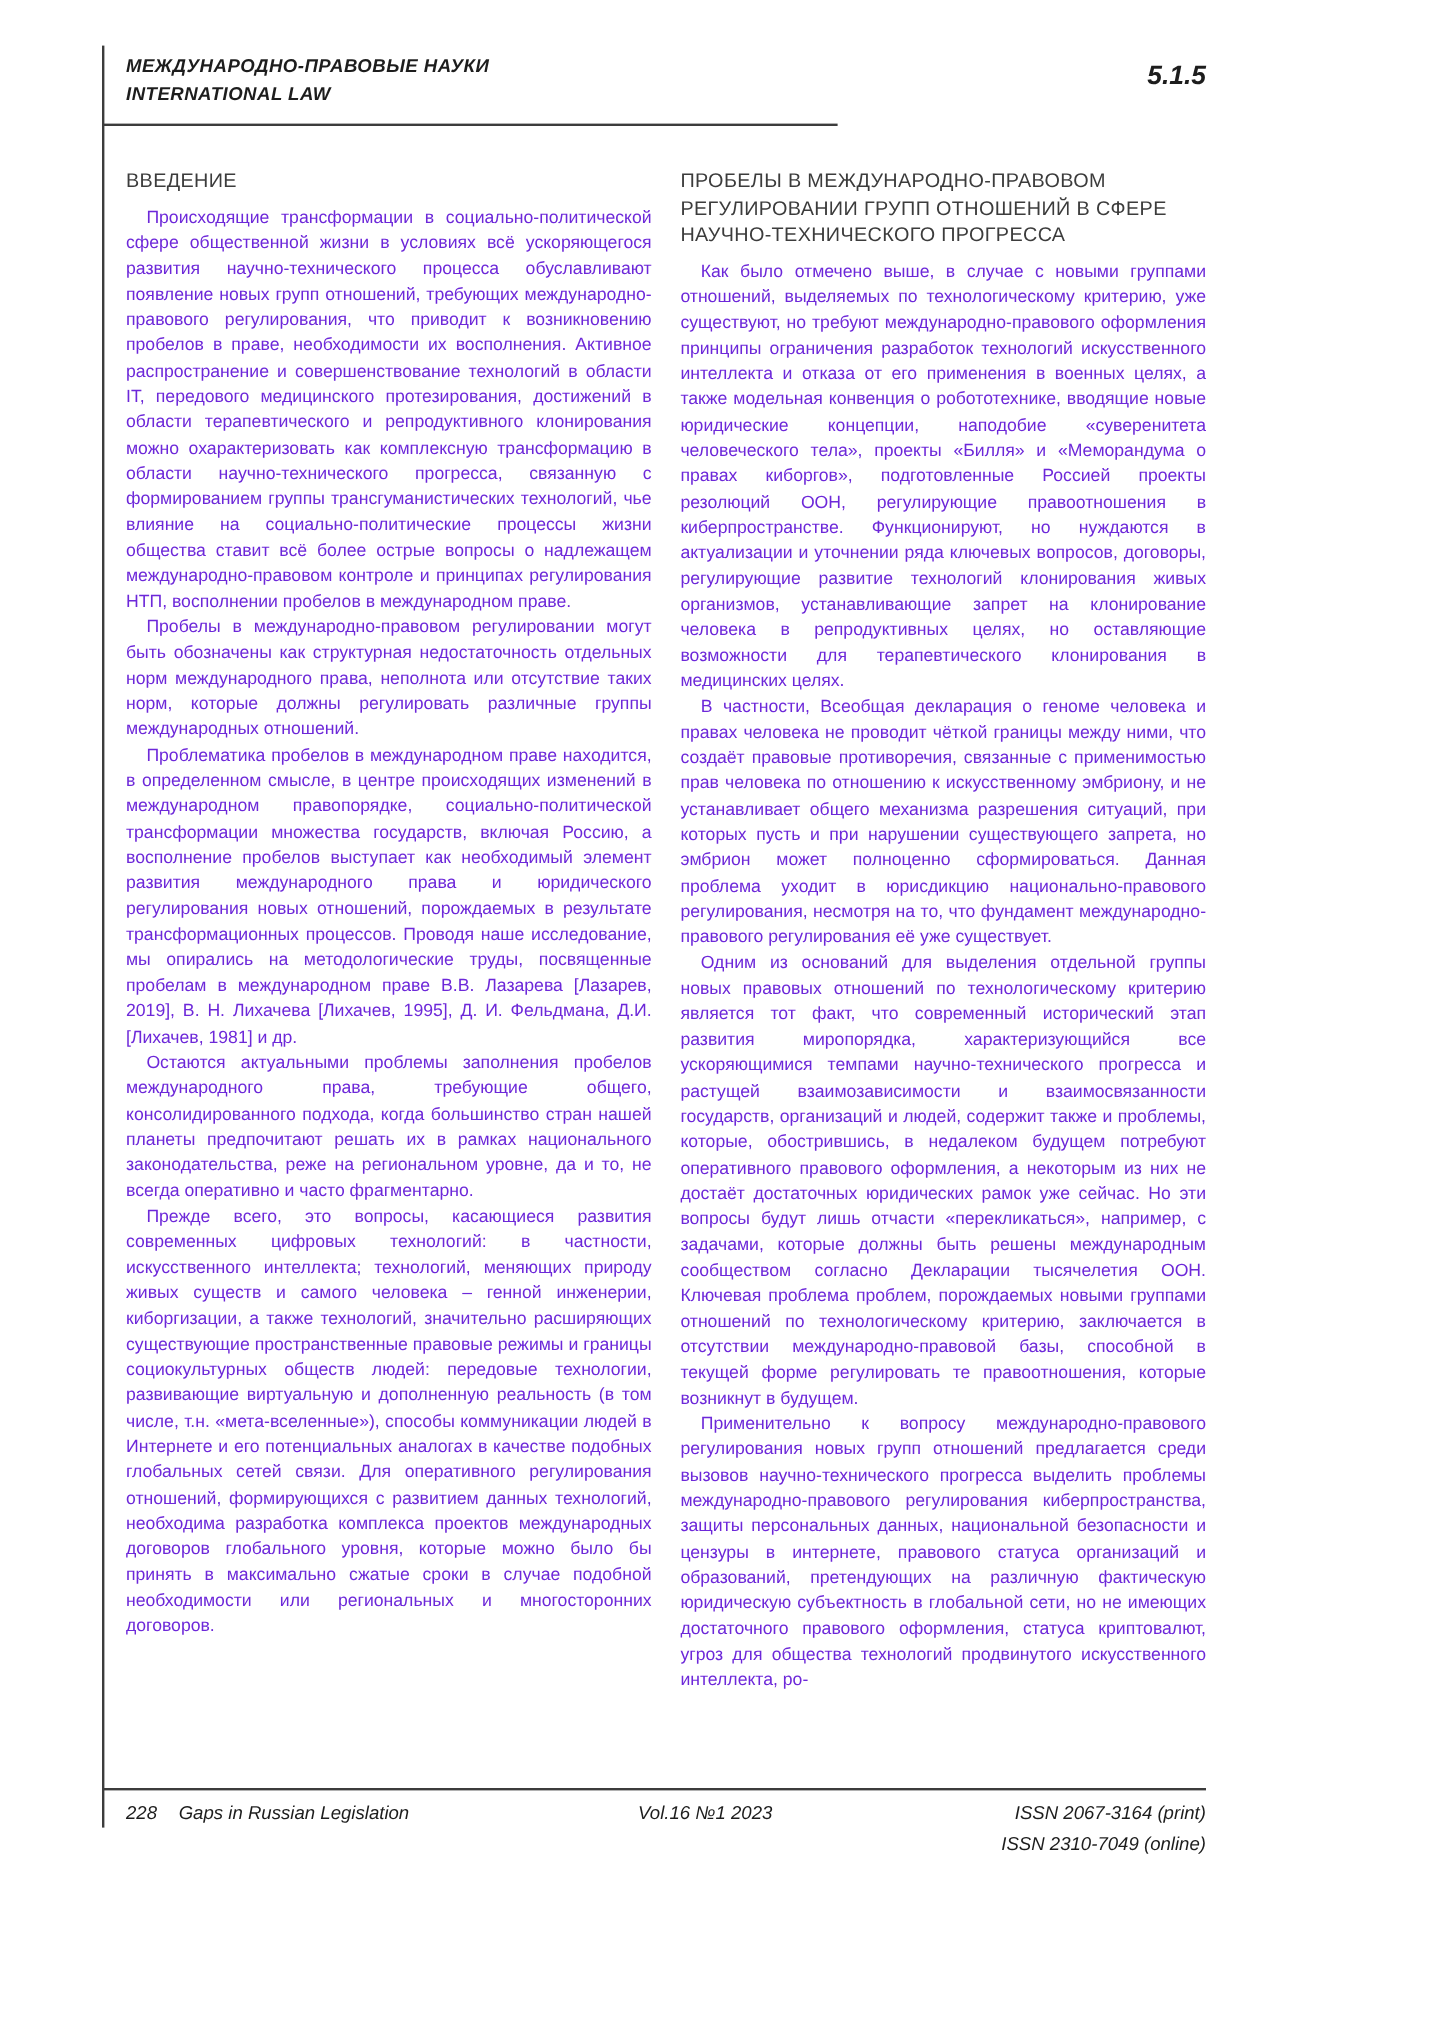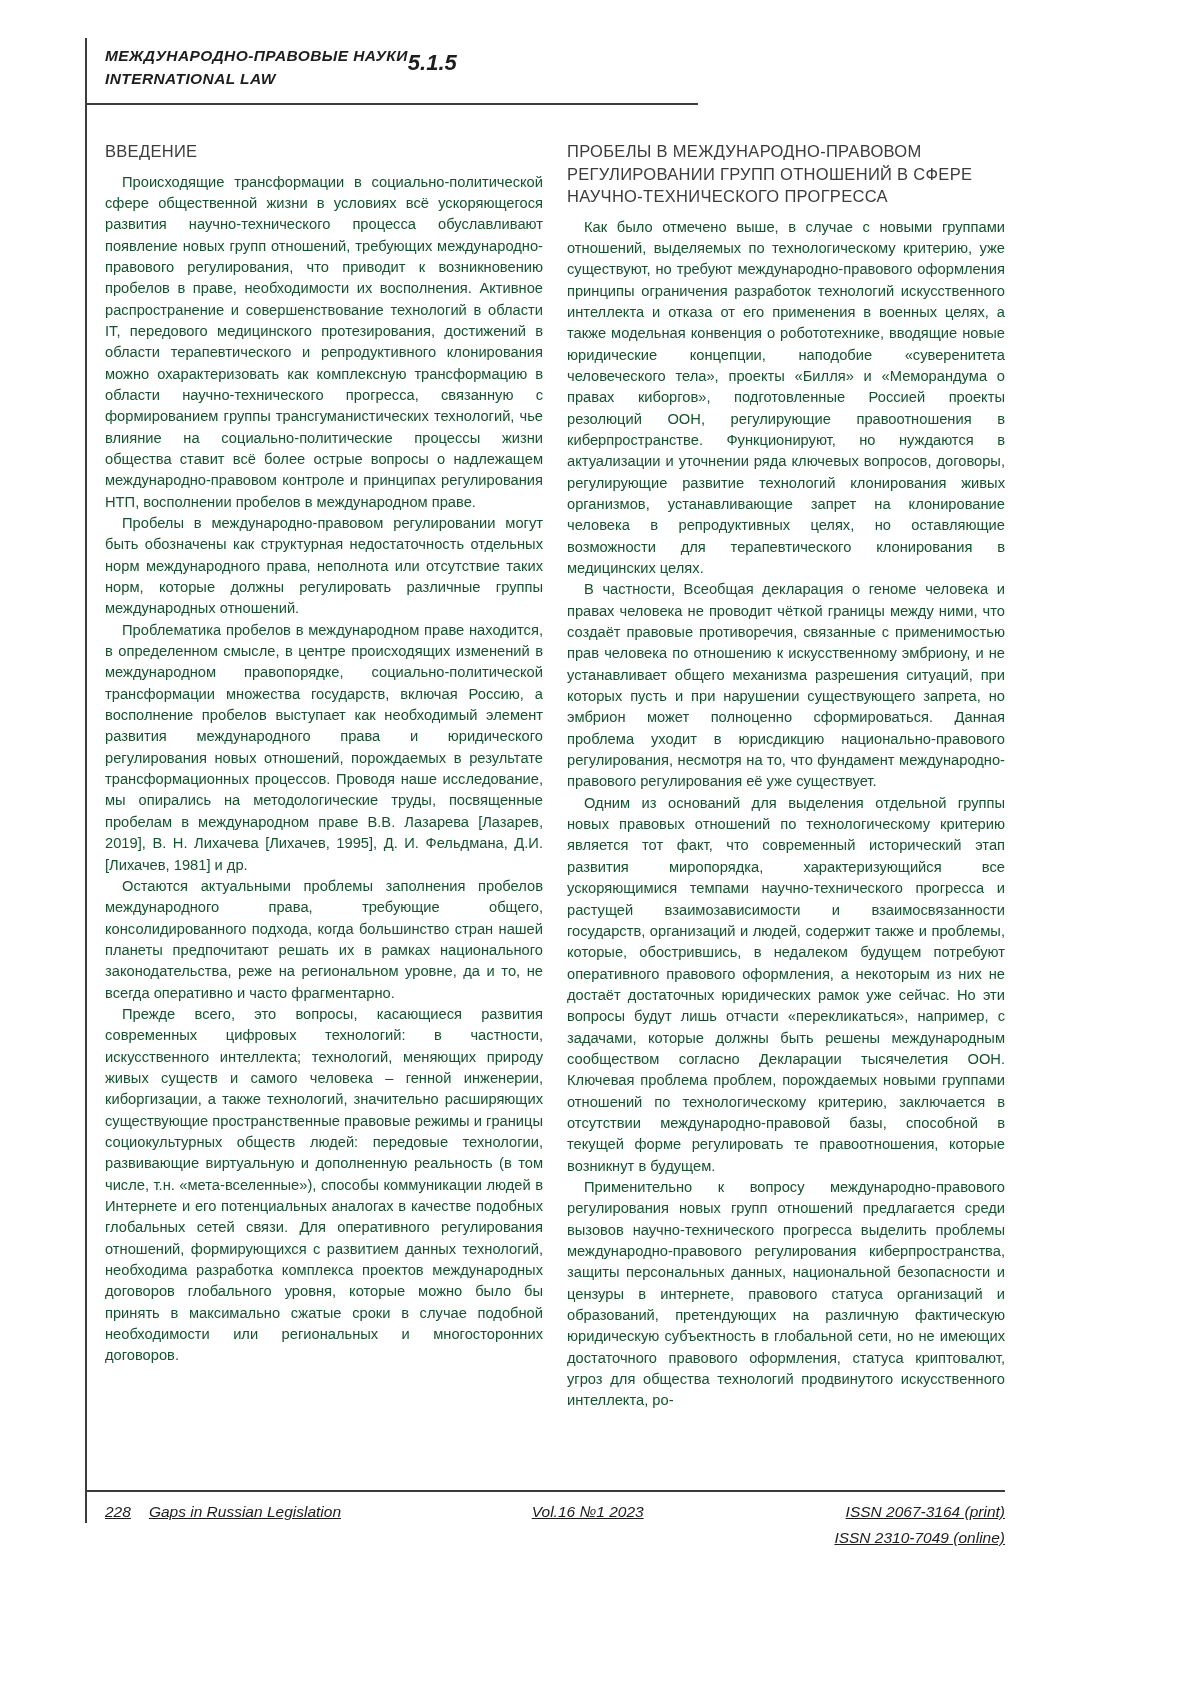--- a/index.html
+++ b/index.html
@@ -11,21 +11,21 @@
     overflow: hidden;
     font-family: "Liberation Sans", "DejaVu Sans", sans-serif;
     color: #2e2e2e;
   }
   .header {
     position: absolute;
     left: 105px;
     top: 44px;
     width: 900px;
     display: flex;
-    justify-content: flex-start;
+    justify-content: space-between;
     align-items: flex-start;
   }
   .rubric-line {
     font-style: italic;
     font-weight: bold;
     font-size: 15.5px;
     line-height: 23px;
     letter-spacing: 0.4px;
     color: #1d1d1d;
   }
@@ -69,21 +69,21 @@
     font-weight: normal;
     letter-spacing: 0.3px;
     color: #3c3c3c;
     margin: 14px 0 9px 0;
   }
   .col p {
     font-size: 14.7px;
     line-height: 21.35px;
     text-align: justify;
     text-indent: 17px;
-    color: #14532d;
+    color: #6d28d9;
     -webkit-hyphens: auto;
     hyphens: auto;
   }
   .rule-h-footer {
     position: absolute;
     left: 85px;
     top: 1490px;
     width: 920px;
     height: 1.5px;
     background: #3c3c3c;
@@ -93,21 +93,20 @@
     left: 105px;
     top: 1499px;
     width: 900px;
     display: flex;
     justify-content: space-between;
     align-items: flex-start;
     font-style: italic;
     font-size: 15.5px;
     line-height: 26px;
     color: #1d1d1d;
-    text-decoration: underline;
   }
   .footer-left .page-num { margin-right: 18px; }
   .footer-right { text-align: right; }
 </style>
 </head>
 <body>
 
 <div class="header">
   <div>
     <div class="rubric-line">МЕЖДУНАРОДНО-ПРАВОВЫЕ НАУКИ</div>

